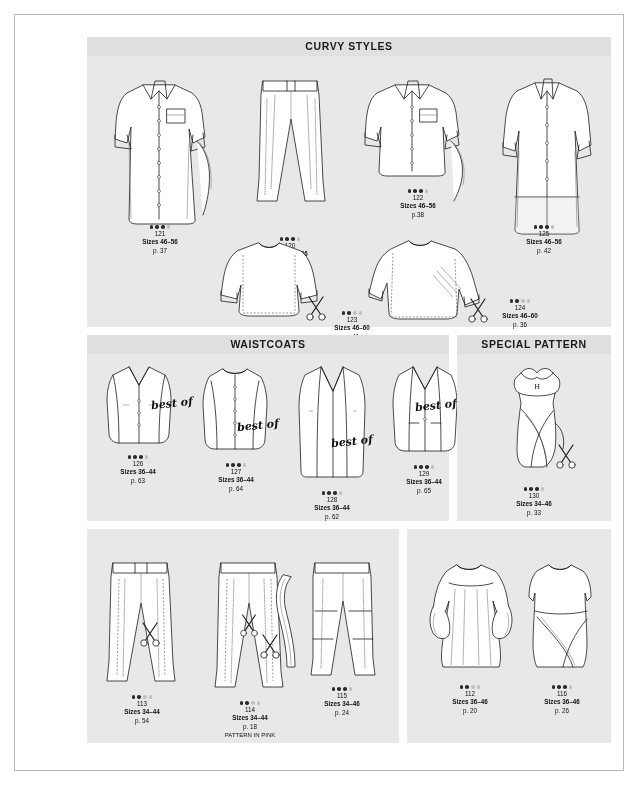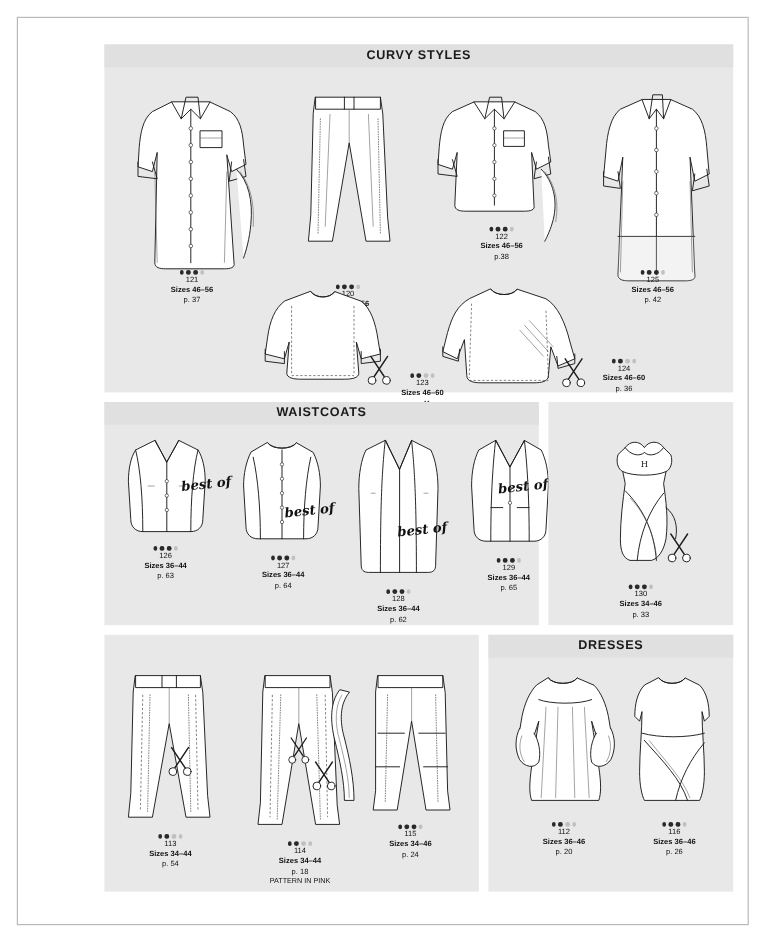--- a/index.html
+++ b/index.html
@@ -367,20 +367,21 @@
           <span class="dot"></span>
           <span class="dot off"></span>
       </div>
       <span class="num">129</span>
       <span class="sizes">Sizes 36–44</span>
       <span class="pg">p. 65</span>
     </div>
   </div>
 
   <div class="panel" style="left:442px;top:320px;width:154px;height:186px;">
+    <div class="sect-title">SPECIAL PATTERN</div>
 
     <div class="garment" style="left:34px;top:28px;">
       <svg width="92" height="114" viewBox="0 0 92 114">
         <path class="ln2" d="M30 10 C34 4 42 4 46 10 C50 4 58 4 62 10 L68 16 C70 22 68 28 64 30 L62 40 C64 54 66 70 64 86 C62 96 58 102 52 104 L34 104 C28 102 26 96 26 86 C26 70 28 54 30 40 L28 30 C24 28 22 22 24 16 Z"></path>
         <path class="ln" d="M30 10 C34 16 42 18 46 14 C50 18 58 16 62 10"></path>
         <path class="ln" d="M28 30 C36 34 56 34 64 30"></path>
         <path class="ln" d="M30 46 C44 60 54 78 56 104"></path>
         <path class="ln" d="M62 48 C50 62 42 82 40 104"></path>
         <path class="thin" d="M34 52 C46 64 54 82 56 100"></path>
         <path class="ln" d="M64 60 C72 66 74 76 72 86"></path>
@@ -498,21 +499,20 @@
           <span class="dot"></span>
           <span class="dot off"></span>
       </div>
       <span class="num">115</span>
       <span class="sizes">Sizes 34–46</span>
       <span class="pg">p. 24</span>
     </div>
   </div>
 
   <div class="panel" style="left:392px;top:514px;width:204px;height:214px;">
-    <div class="sect-title">DRESSES</div>
 
     <div class="garment" style="left:14px;top:28px;">
       <svg width="100" height="124" viewBox="0 0 100 124">
         <path class="ln2" d="M36 8 C40 14 56 14 60 8 L74 14 C80 20 84 30 86 40 L88 52 C86 56 80 58 76 56 L72 44 C74 56 76 70 78 82 C80 96 80 104 78 110 L22 110 C20 104 20 96 22 82 C24 70 26 56 28 44 L24 56 C20 58 14 56 12 52 L14 40 C16 30 20 20 26 14 Z"></path>
         <path class="ln" d="M36 8 C40 14 56 14 60 8"></path>
         <path class="ln" d="M28 26 C38 30 62 30 72 26"></path>
         <path class="thin" d="M34 32 L30 108 M44 32 L42 108 M56 32 L58 108 M66 32 L70 108"></path>
         <path class="ln2" d="M12 50 C8 58 8 68 12 76 C16 82 24 84 28 78 C30 70 28 60 24 54"></path>
         <path class="ln2" d="M88 50 C92 58 92 68 88 76 C84 82 76 84 72 78 C70 70 72 60 76 54"></path>
         <path class="thin" d="M14 56 C11 64 12 72 16 78 M86 56 C89 64 88 72 84 78"></path>

